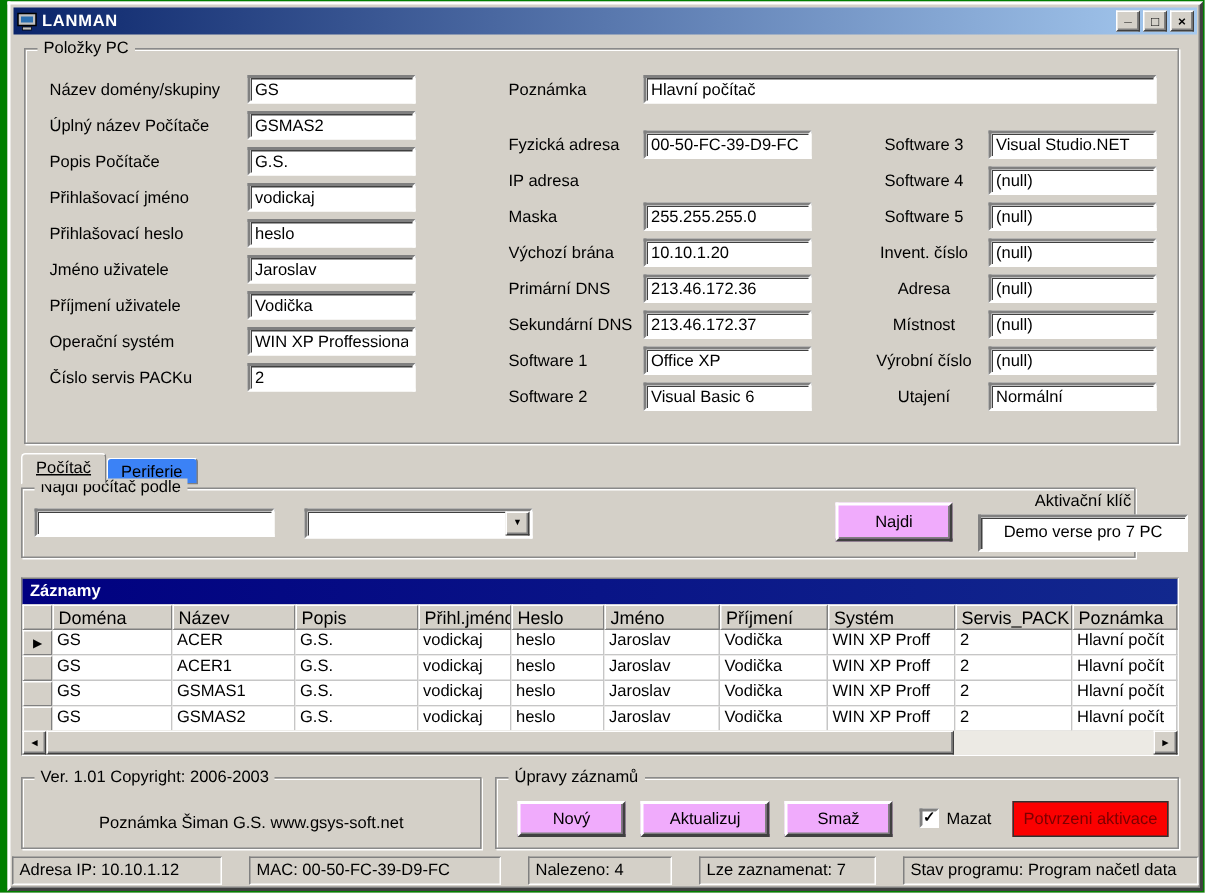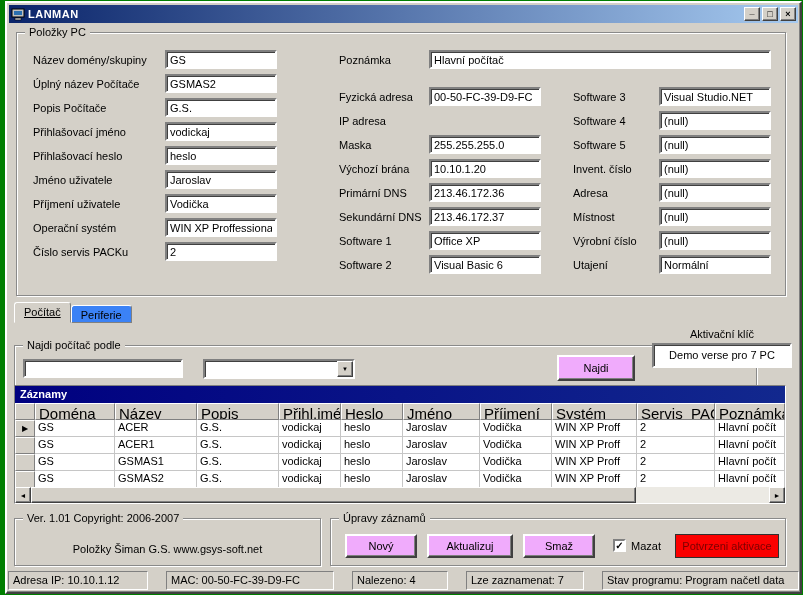--- a/index.html
+++ b/index.html
@@ -41,21 +41,21 @@
     position:absolute; top:-7px; left:8px; background:#d4d0c8; padding:0 4px; font-size:11px;
     white-space:nowrap;
     text-align:center;
   }
 
   .col { position:absolute; }
   .frow { display:flex; align-items:center; height:21px; margin-bottom:3px; }
   .frow label { font-size:11px; white-space:nowrap; overflow:hidden; }
   .c1 .frow label { width:132px; }
   .c2 .frow label { width:90px; }
-  .c3 .frow label { width:86px; }
+  .c3 .frow label { width:86px;text-align:center; }
   .tb {
     height:19px; background:#fff; font:11px "Liberation Sans", sans-serif;
     border:2px solid; border-color:#808080 #ffffff #ffffff #808080;
     box-shadow: inset 1px 1px 0 #404040;
     padding:0 3px; outline:none;
   }
   .w112 { width:112px; } .w342 { width:342px; } .w160 { width:160px; }
   .gap { height:13px; }
 
   .tabs { position:absolute; left:7px; top:279px; display:flex; align-items:flex-end; }
@@ -91,21 +91,21 @@
   .grid {
     position:absolute; left:7px; top:362px; width:772px; height:119px;
     background:#d4d0c8; border:1px solid; border-color:#808080 #fff #fff #808080;
   }
   .grid-caption {
     height:17px; background:linear-gradient(to right,#000080,#12288e);
     color:#fff; font-weight:bold; padding:2px 5px;
   }
   .grid-row { display:grid; grid-template-columns:20px 80px 82px 82px 62px 62px 77px 72px 85px 78px minmax(0,1fr); height:17px; }
   .hcell, .selcell {
-    background:#d4d0c8; font-size:15px; padding:1px 3px; overflow:hidden; white-space:nowrap;
+    background:#d4d0c8; font-size:12px; padding:1px 3px; overflow:hidden; white-space:nowrap;
     border-top:1px solid #fff; border-left:1px solid #fff; border-right:1px solid #808080; border-bottom:1px solid #808080;
   }
   .dcell {
     background:#fff; font-size:11px; padding:1px 3px; overflow:hidden; white-space:nowrap;
     border-right:1px solid #c6c6c6; border-bottom:1px solid #c6c6c6;
   }
   .selcell { text-align:center; font-size:8px; line-height:14px; }
 
   .hscroll { position:absolute; left:0; bottom:0; width:100%; height:16px; background:#eceae4; display:flex; }
   .scroll-btn { width:16px; height:16px; background:#d4d0c8; border:1px solid; border-color:#fff #404040 #404040 #fff;
@@ -270,21 +270,21 @@
           <input class="tb w112" value="Normální" style="">
         </div>
       </div>
     </div>
 
     <div class="tabs">
       <div class="tab active">Počítač</div>
       <div class="tab inactive">Periferie</div>
     </div>
 
-    <div class="groupbox" style="left:7px; top:322px; width:743px; height:47px;">
+    <div class="groupbox" style="left:7px; top:302px; width:743px; height:47px;">
       <span class="legend">Najdi počítač podle</span>
       <input class="tb w160" style="position: absolute; left: 8px; top: 13px;" value="">
       <div class="combo" style="left:188px; top:13px; width:152px;">
         <span class="val"></span>
         <span class="combo-btn">▼</span>
       </div>
       <div class="btn" style="position:absolute; left:542px; top:9px; width:78px; height:26px;">Najdi</div>
     </div>
 
     <div class="activation">
@@ -368,22 +368,22 @@
       <div class="hscroll">
         <div class="scroll-btn">◄</div>
         <div class="scroll-track">
           <div class="scroll-thumb"></div>
         </div>
         <div class="scroll-btn">►</div>
       </div>
     </div>
 
     <div class="groupbox" style="left:7px; top:495px; width:307px; height:48px;">
-      <span class="legend">Ver. 1.01 Copyright: 2006-2007</span>
-      <div class="author-line">Položky Šiman G.S.  www.gsys-soft.net</div>
+      <span class="legend">Ver. 1.01 Copyright: 2006-2003</span>
+      <div class="author-line">Poznámka Šiman G.S.  www.gsys-soft.net</div>
     </div>
 
     <div class="groupbox" style="left:323px; top:495px; width:456px; height:48px;">
       <span class="legend">Úpravy záznamů</span>
       <div class="btn" style="position:absolute; left:14px; top:15px; width:72px; height:24px;">Nový</div>
       <div class="btn" style="position:absolute; left:96px; top:15px; width:86px; height:24px;">Aktualizuj</div>
       <div class="btn" style="position:absolute; left:192px; top:15px; width:72px; height:24px;">Smaž</div>
       <div class="checkrow" style="left:282px; top:20px;">
         <span class="check">
             <span>✓</span>

